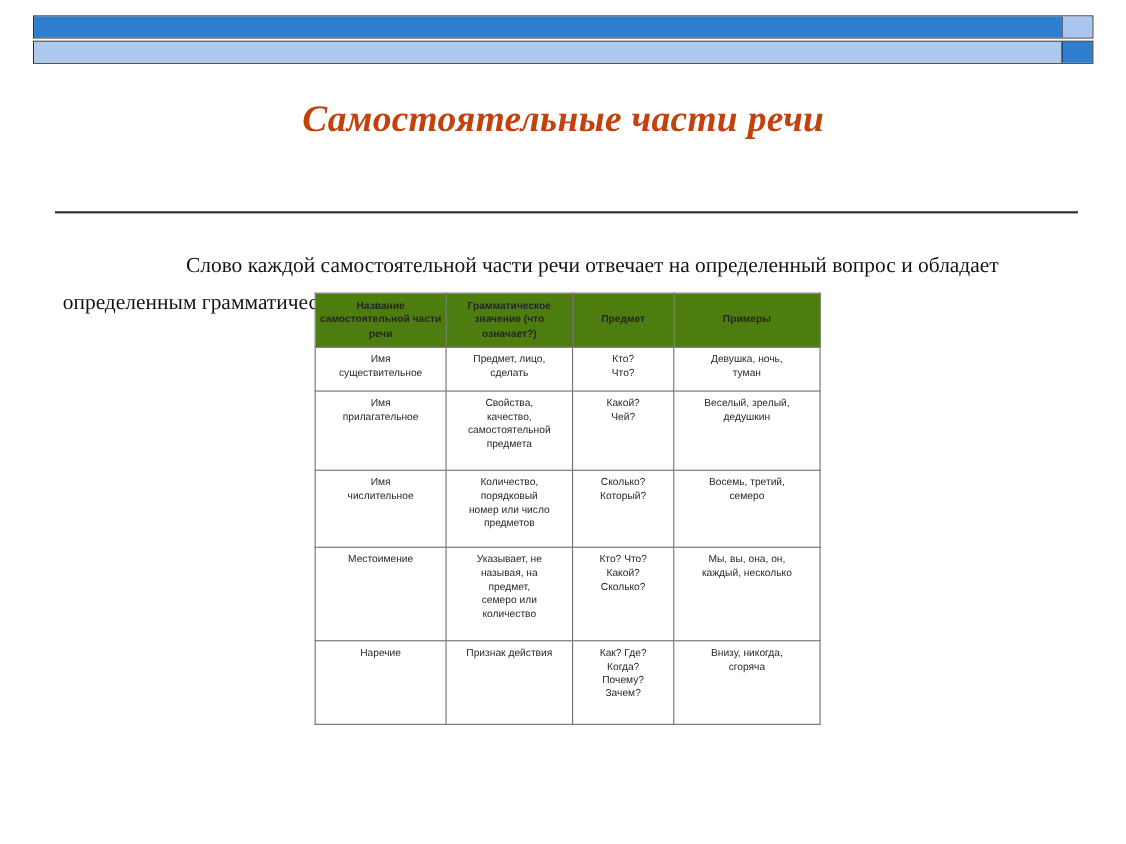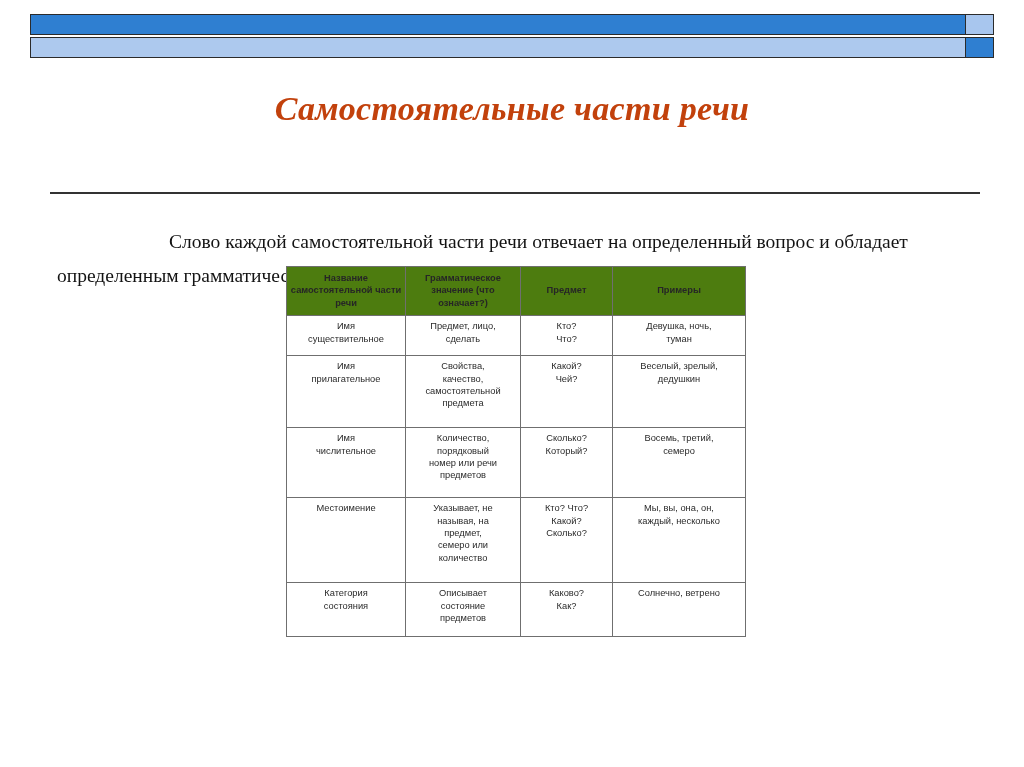--- a/index.html
+++ b/index.html
@@ -229,21 +229,21 @@
       </tr>
 
       <tr class="rowh-3">
         <td class="cell-name">
           <span class="line">Имя</span>
           <span class="line">числительное</span>
         </td>
         <td>
           <span class="line">Количество,</span>
           <span class="line">порядковый</span>
-          <span class="line">номер или речи</span>
+          <span class="line">номер или число</span>
           <span class="line">предметов</span>
         </td>
         <td>
           <span class="line">Сколько?</span>
           <span class="line">Который?</span>
         </td>
         <td>
           <span class="line">Восемь, третий,</span>
           <span class="line">семеро</span>
         </td>
@@ -265,35 +265,35 @@
           <span class="line">Какой?</span>
           <span class="line">Сколько?</span>
         </td>
         <td>
           <span class="line">Мы, вы, она, он,</span>
           <span class="line">каждый, несколько</span>
         </td>
       </tr>
 
 
-
-      <tr class="rowh-7">
-        <td class="cell-name">
-          <span class="line">Категория</span>
-          <span class="line">состояния</span>
-        </td>
-        <td>
-          <span class="line">Описывает</span>
-          <span class="line">состояние</span>
-          <span class="line">предметов</span>
-        </td>
-        <td>
-          <span class="line">Каково?</span>
-          <span class="line">Как?</span>
-        </td>
-        <td>
-          <span class="line">Солнечно, ветрено</span>
-        </td>
-      </tr>
+      <tr class="rowh-6">
+        <td class="cell-name">
+          <span class="line">Наречие</span>
+        </td>
+        <td>
+          <span class="line">Признак действия</span>
+        </td>
+        <td>
+          <span class="line">Как? Где?</span>
+          <span class="line">Когда?</span>
+          <span class="line">Почему?</span>
+          <span class="line">Зачем?</span>
+        </td>
+        <td>
+          <span class="line">Внизу, никогда,</span>
+          <span class="line">сгоряча</span>
+        </td>
+      </tr>
+
 
     </tbody>
   </table>
 </div>
 
 </body></html>

